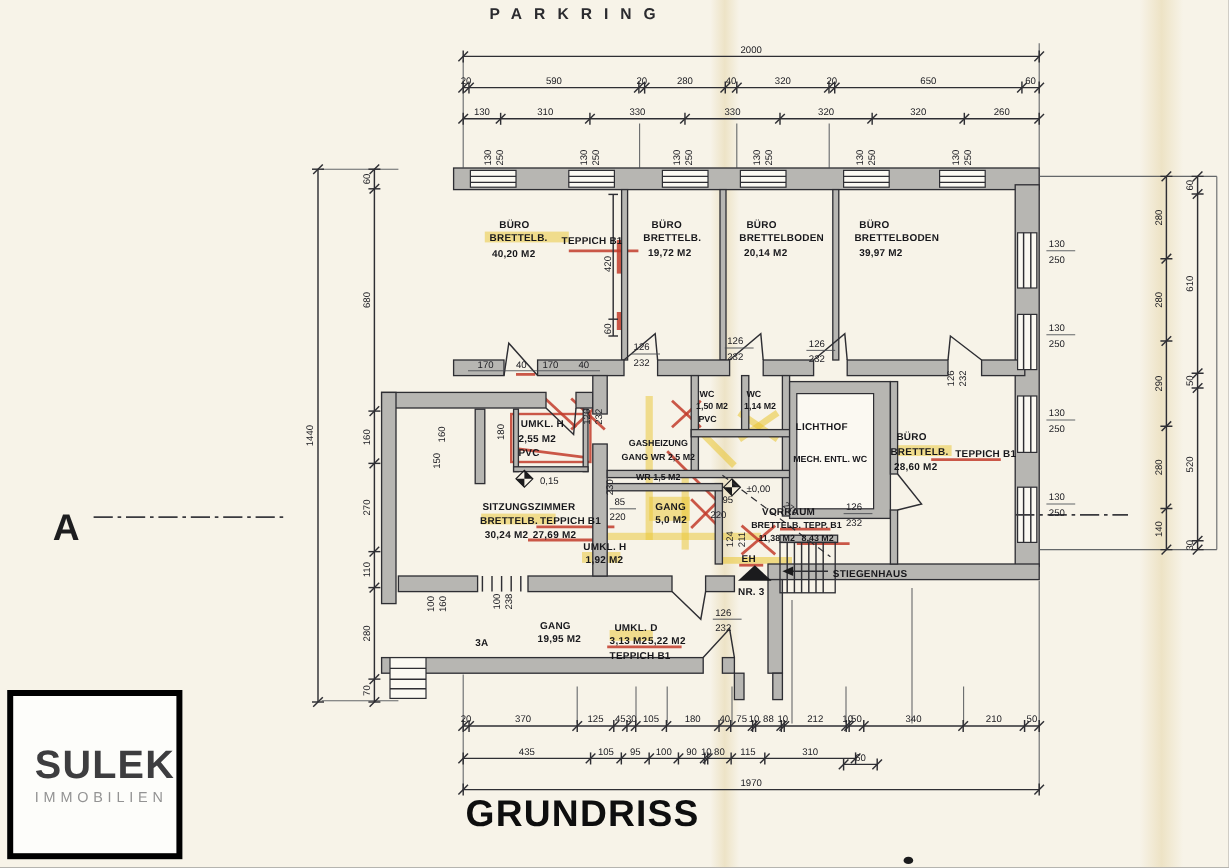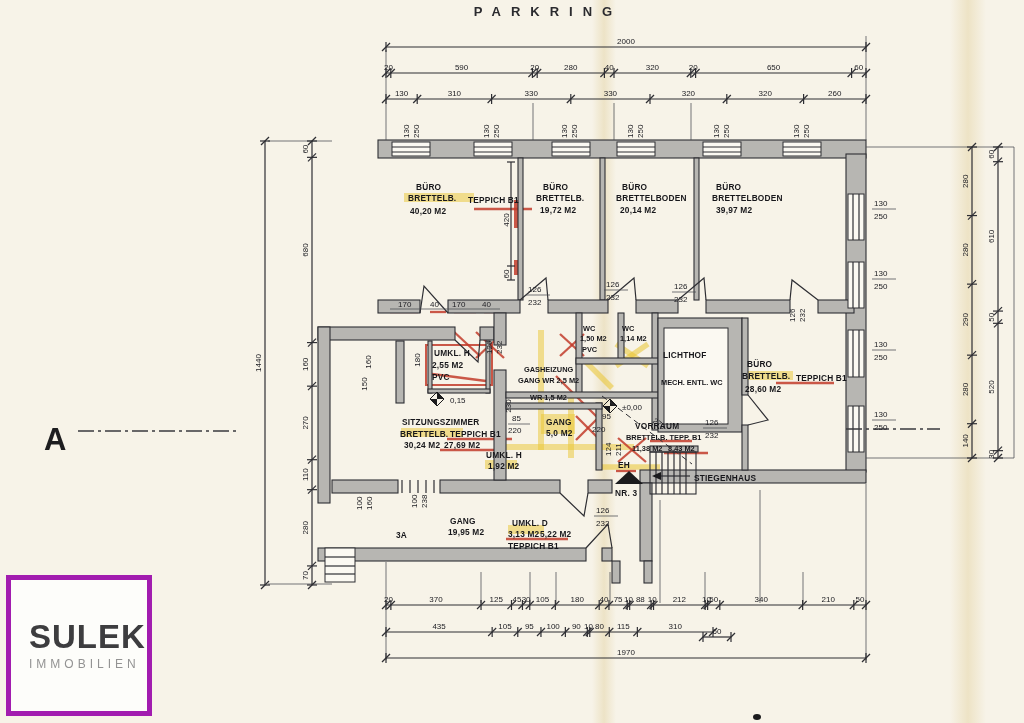--- a/index.html
+++ b/index.html
@@ -2,25 +2,25 @@
 <html><head>
 <meta charset="utf-8">
 <style>
   html,body{margin:0;padding:0;background:#888;}
   #stage{position:relative;width:1024px;height:723px;background:#f7f3e8;overflow:hidden;
          font-family:"Liberation Sans",sans-serif;}
   .abs{position:absolute;}
   .fold{position:absolute;top:0;height:723px;pointer-events:none;}
   #fold1{left:592px;width:24px;background:linear-gradient(90deg,rgba(214,190,120,0),rgba(214,190,120,.30),rgba(214,190,120,0));}
   #fold2{left:950px;width:36px;background:linear-gradient(90deg,rgba(219,196,130,0),rgba(219,196,130,.34),rgba(219,196,130,0));}
-  #parkring{left:408px;top:4px;width:280px;text-align:center;font-size:13px;font-weight:700;
+  #parkring{left:408px;top:4px;width:280px;text-align:left;font-size:13px;font-weight:700;
             letter-spacing:10px;color:#2b2b2f;}
   #section-a{left:44px;top:422px;font-size:31px;font-weight:700;color:#1d1d1f;}
   #title{left:388px;top:660px;display:flex;gap:58px;font-size:31px;font-weight:700;color:#0e0e0e;letter-spacing:1px;}
-  #logo{left:6px;top:575px;width:146px;height:141px;background:#fdfdfa;border:5px solid #a21caf;
+  #logo{left:6px;top:575px;width:146px;height:141px;background:#fdfdfa;border:5px solid #000000;
         box-sizing:border-box;display:flex;flex-direction:column;justify-content:center;padding-left:18px;}
   #logo .brand{font-size:33px;font-weight:800;color:#3d3d3f;letter-spacing:1px;line-height:1;}
   #logo .tagline{font-size:12px;font-weight:400;color:#939393;letter-spacing:4px;margin-top:4px;}
   svg text{font-family:"Liberation Sans",sans-serif;}
   .rl{font-size:8.3px;font-weight:700;fill:#17171b;letter-spacing:.2px;}
   .rls{font-size:7.4px;font-weight:700;fill:#17171b;}
   .dim{font-size:8px;fill:#212126;}
   .wall{fill:#b7b6b2;stroke:#2e2e33;stroke-width:1.1;}
   .wwin{fill:#fbf9f2;stroke:#2e2e33;stroke-width:1;}
   .ln{stroke:#2e2e33;stroke-width:1.2;fill:none;}
@@ -42,20 +42,21 @@
 
   <div id="parkring" class="abs">PARKRING</div>
   <div id="section-a" class="abs">A</div>
 
   <div id="logo" class="abs">
     <div class="brand">SULEK</div>
     <div class="tagline">IMMOBILIEN</div>
   </div>
 
   <div id="title" class="abs">
+    <span>GRUNDRISS</span>
   </div>
 
   <svg id="plan-svg" class="abs" width="1024" height="723" viewBox="0 0 1024 723" style="left:0;top:0;">
 
     <g id="markers">
       <rect class="yelf" x="404" y="193" width="70" height="9"></rect>
       <rect class="yelf" x="743" y="371" width="50" height="9"></rect>
       <rect class="yelf" x="401" y="428" width="62" height="9"></rect>
       <rect class="yelf" x="485" y="460" width="32" height="9"></rect>
       <rect class="yelf" x="508" y="525" width="36" height="9"></rect>

